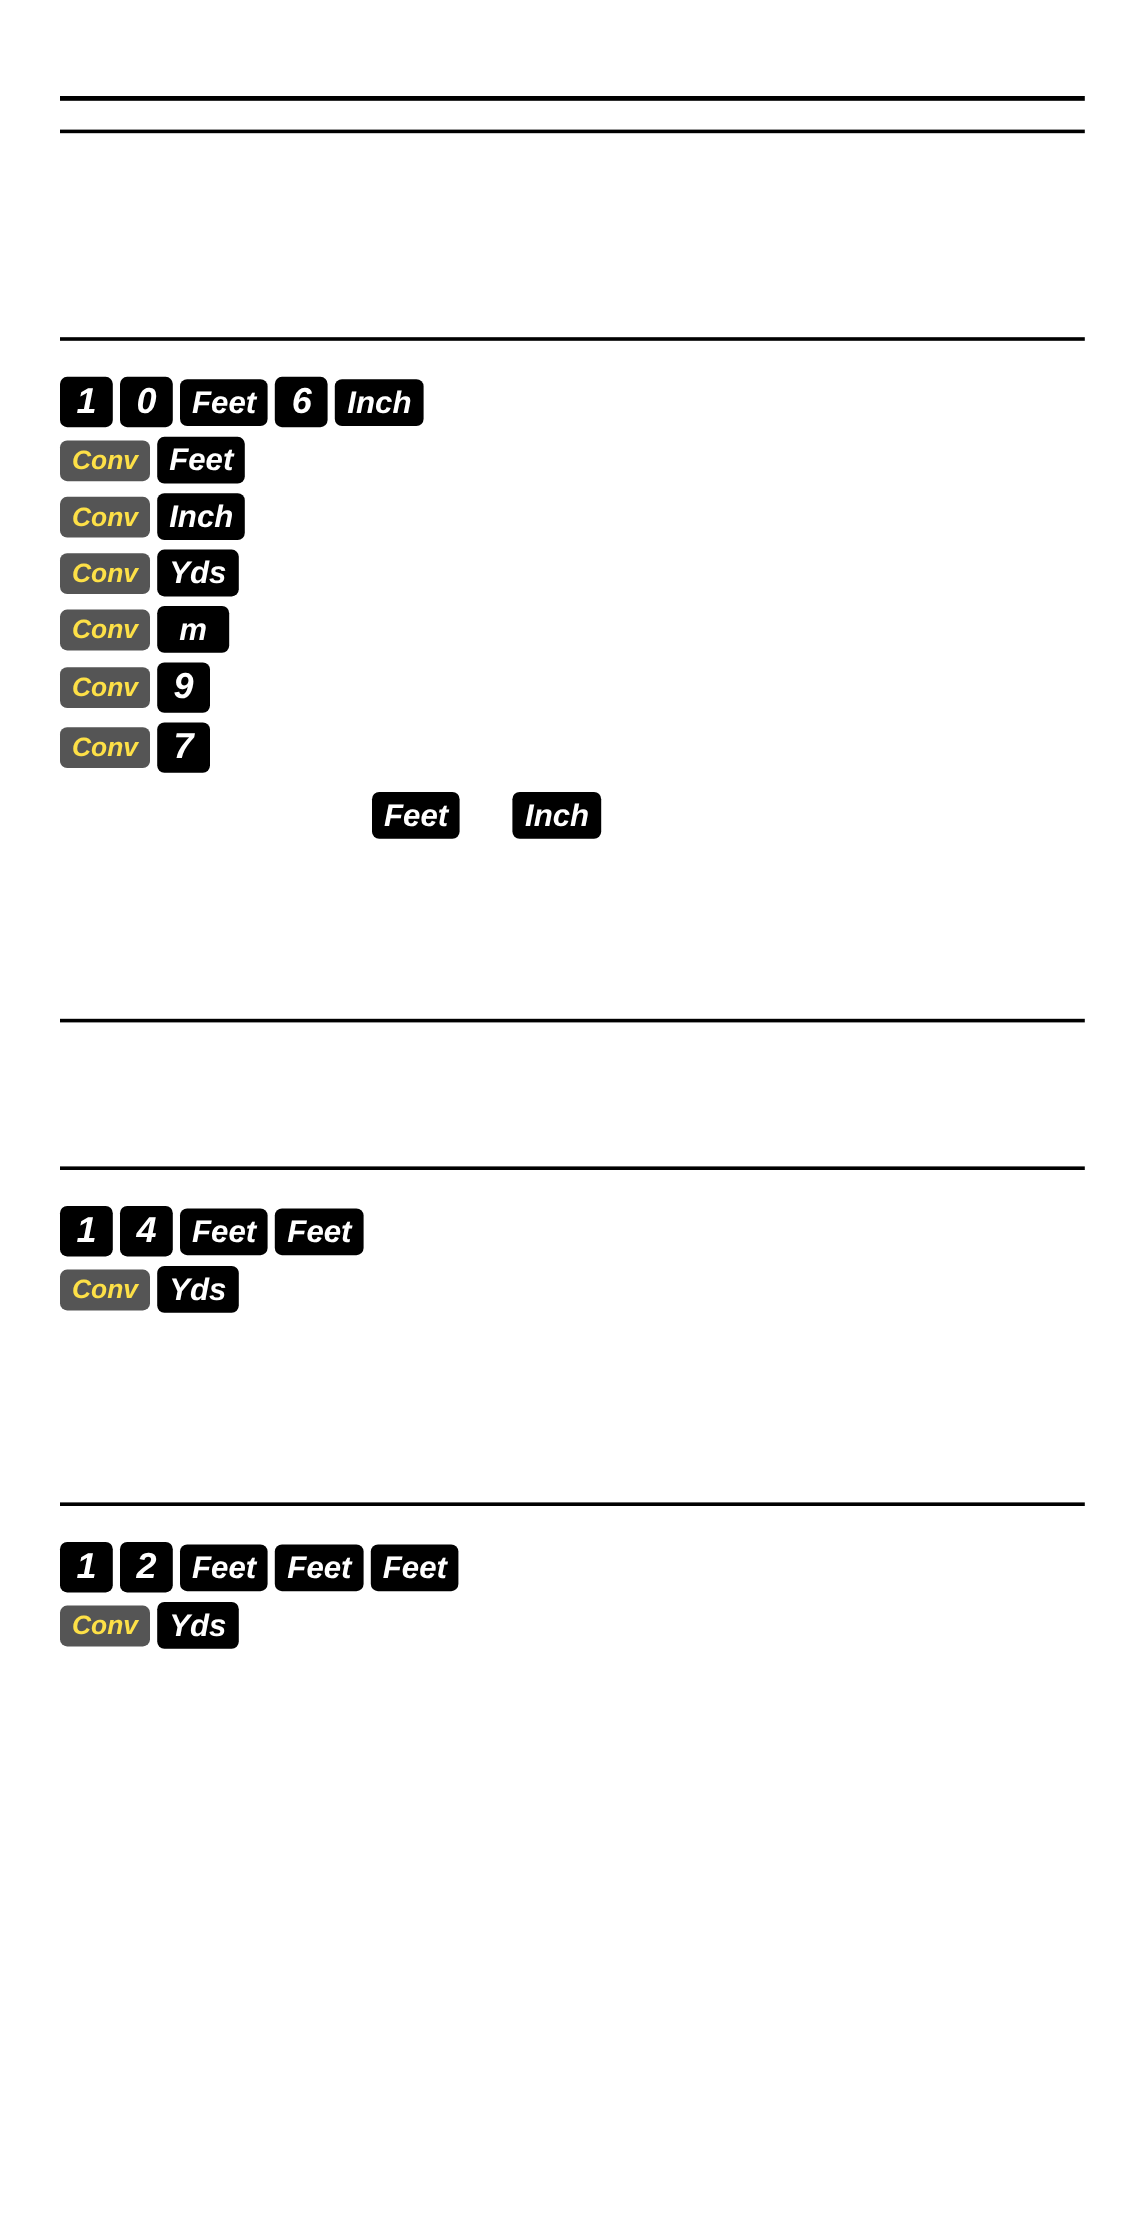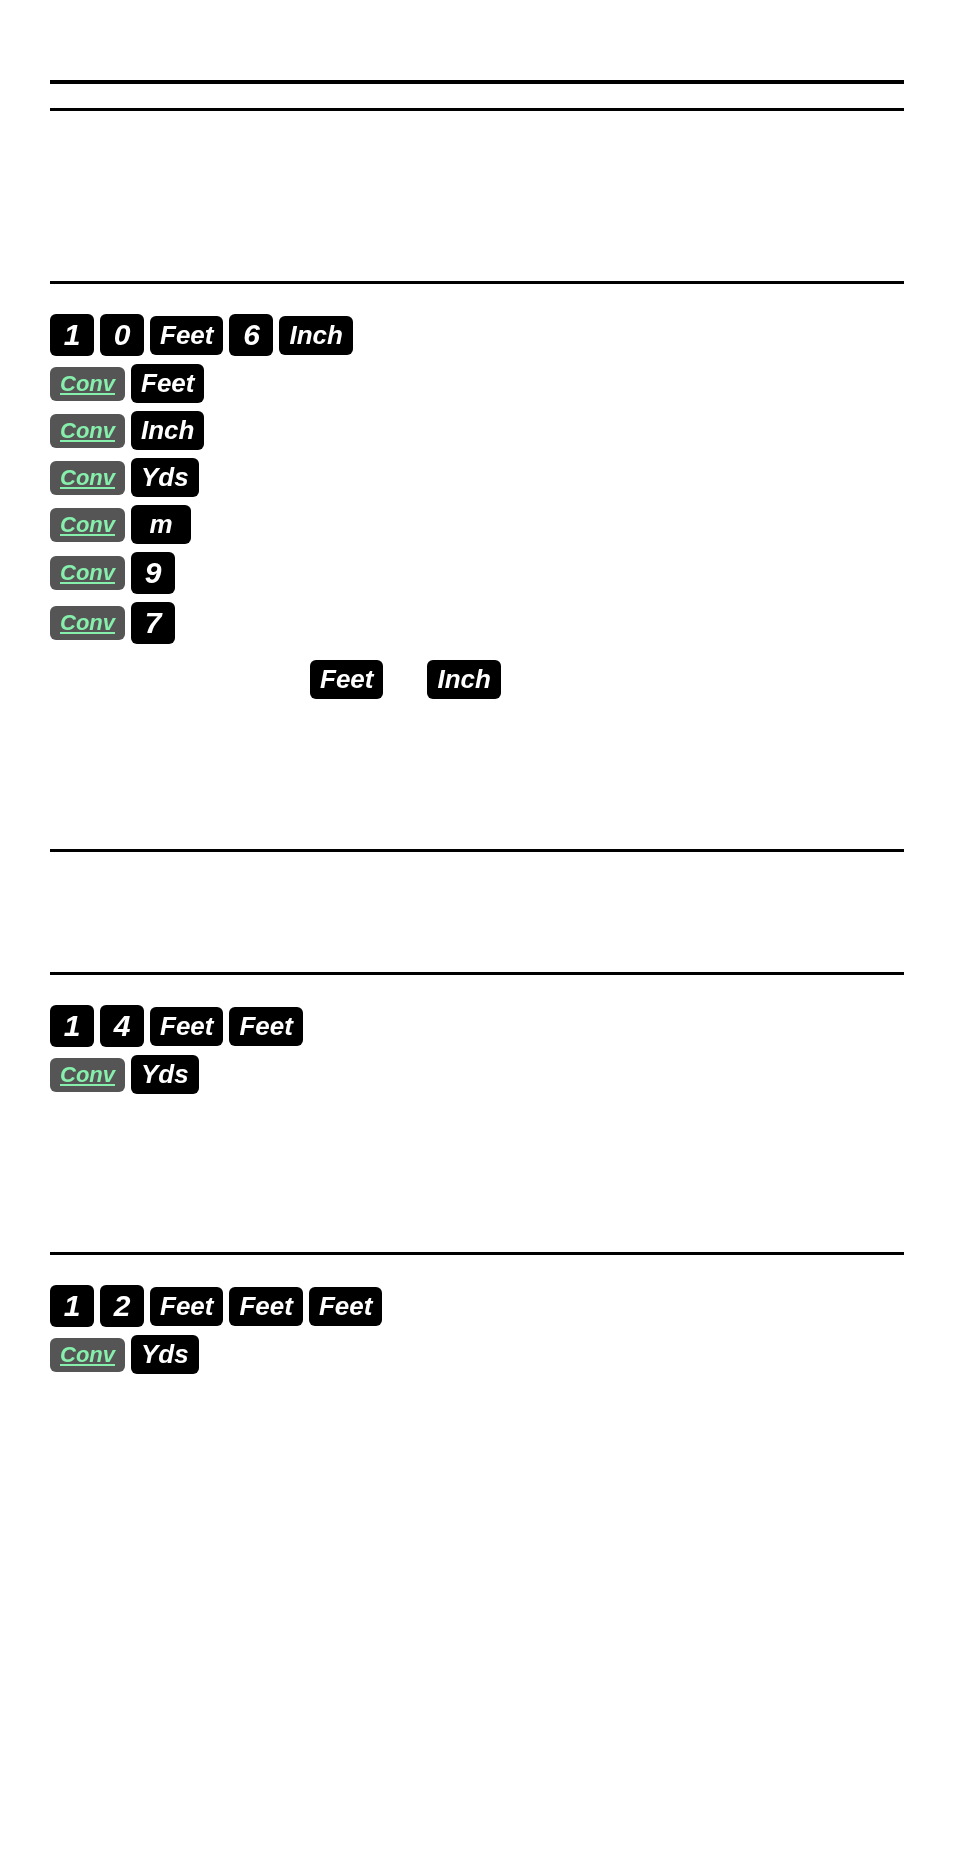--- a/index.html
+++ b/index.html
@@ -47,30 +47,29 @@
     .badge-label {
       font-size: 26px;
       min-width: 60px;
     }
 
     .conv-btn {
       display: inline-flex;
       align-items: center;
       justify-content: center;
       background: #555;
-      color: #86efac;
+      color: #fde047;
       font-weight: 900;
       font-style: italic;
       border-radius: 6px;
       padding: 4px 10px;
       font-size: 22px;
       min-width: 70px;
       margin-right: 2px;
       font-family: Arial Black, Arial, sans-serif;
-      text-decoration: underline;
     }
 
     .result-badge {
       display: inline-flex;
       align-items: center;
       justify-content: center;
       background: #000;
       color: #fff;
       font-weight: 900;
       font-style: italic;

